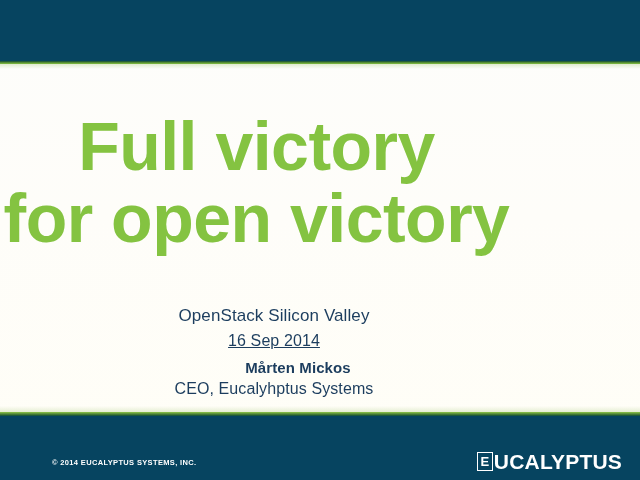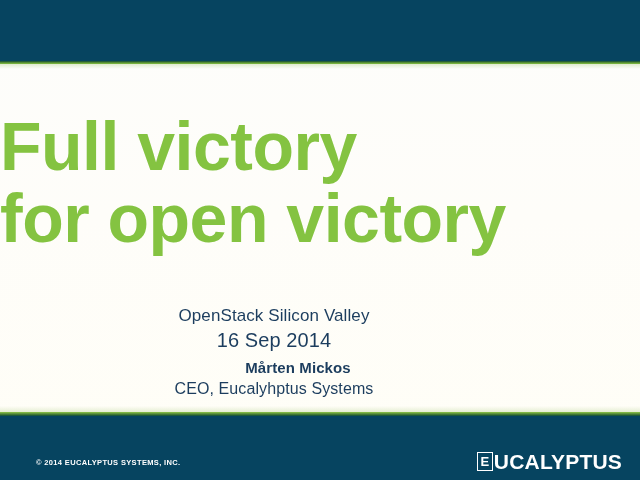--- a/index.html
+++ b/index.html
@@ -47,20 +47,21 @@
     height: 5px;
     background: linear-gradient(to bottom, rgba(200,220,170,0.55), rgba(255,255,255,0));
   }
 
   
   .title-block {
     position: absolute;
     left: 0;
     top: 110px;
     width: 513px;
+    text-align: center;
   }
   .title-line {
     display: block;
     color: #84c341;
     font-family: "Liberation Sans", sans-serif;
     font-weight: bold;
     font-size: 68px;
     line-height: 72px;
     letter-spacing: -0.5px;
     white-space: nowrap;
@@ -76,23 +77,24 @@
     color: #1c3d5e;
   }
   .event-name {
     display: block;
     font-size: 17px;
     line-height: 25px;
     letter-spacing: 0.1px;
   }
   .event-date {
     display: block;
-    font-size: 20px;
+    font-size: 16px;
     line-height: 25px;
     letter-spacing: 0.1px;
+    text-decoration: underline;
   }
   .speaker-name {
     display: block;
     font-size: 15px;
     font-weight: bold;
     line-height: 21px;
     margin-top: 4px;
     letter-spacing: 0.1px;
     padding-left: 48px;
   }
@@ -124,21 +126,21 @@
     position: absolute;
     left: 0;
     top: 416px;
     width: 640px;
     height: 64px;
     background: #064460;
   }
 
   .copyright {
     position: absolute;
-    left: 36px;
+    left: 52px;
     top: 458px;
     color: #ffffff;
     font-size: 7.5px;
     font-weight: bold;
     letter-spacing: 0.35px;
     white-space: nowrap;
   }
 
   .logo {
     position: absolute;

